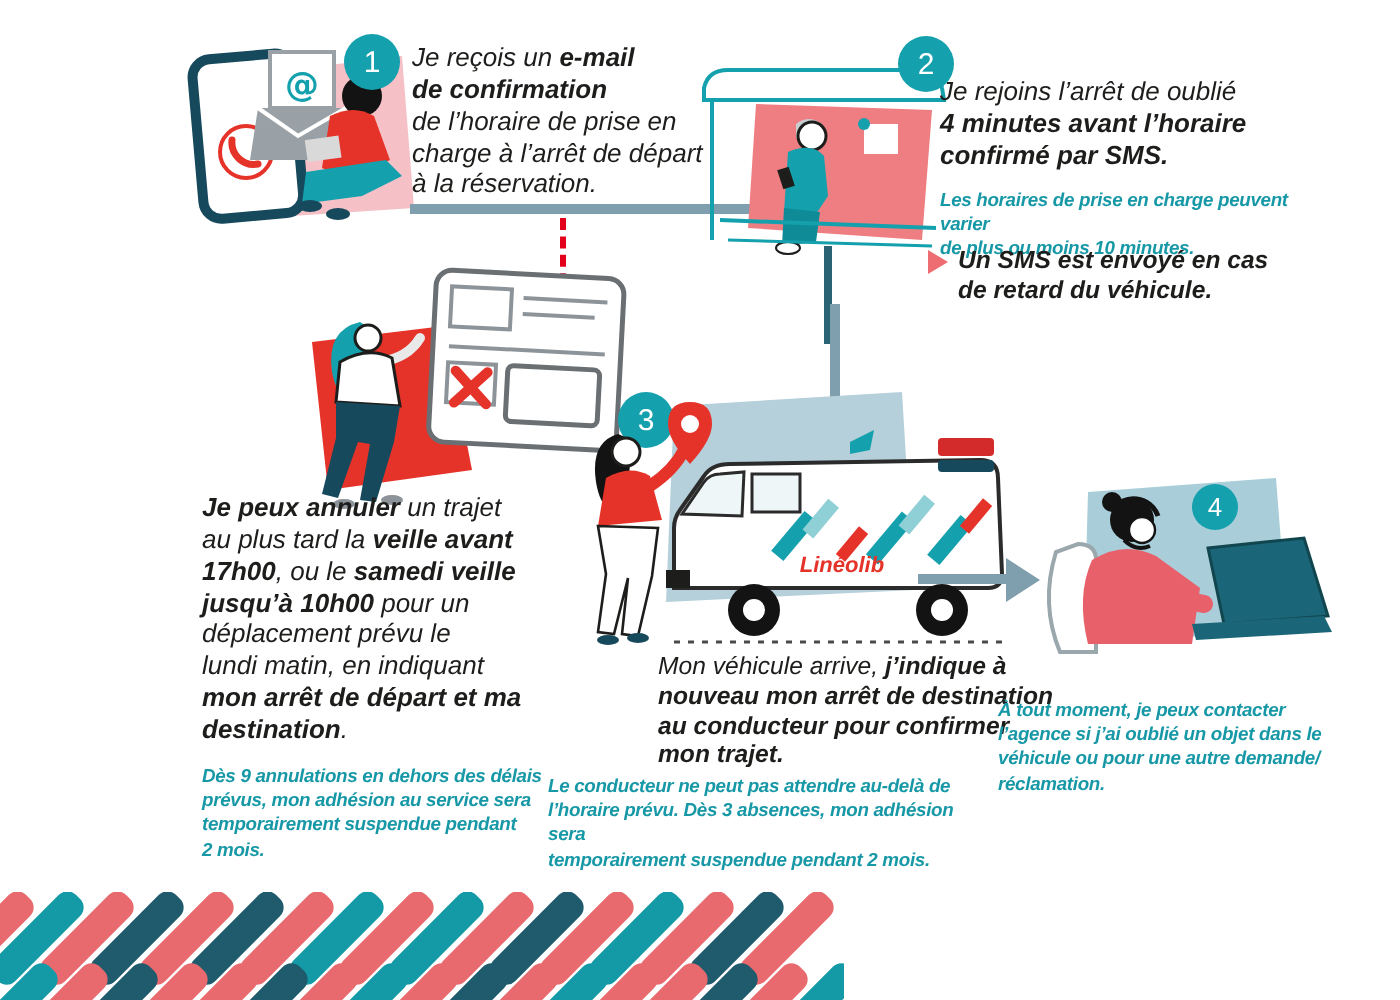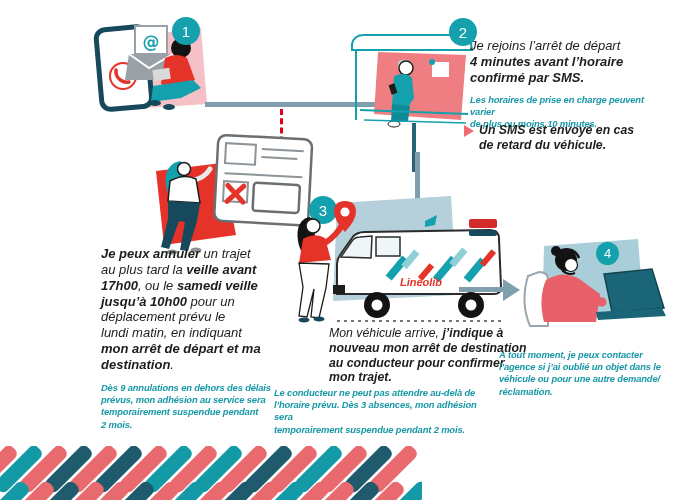--- a/index.html
+++ b/index.html
@@ -48,20 +48,25 @@
     <circle cx="86" cy="34" r="10" fill="#131313"></circle>
     <path d="M70,44 q12,-6 22,0 l8,22 -20,10 -14,-6 z" fill="#e6332a"></path>
     <rect x="58" y="55" width="17" height="11" fill="#d9d9d9" transform="rotate(-8 66 60)"></rect>
     <path d="M58,72 l40,-6 8,8 -20,10 -30,4 z" fill="#14a0ad"></path>
     <ellipse cx="60" cy="89" rx="6" ry="3" fill="#17495c"></ellipse>
     <ellipse cx="74" cy="93" rx="6" ry="3" fill="#17495c"></ellipse>
   </svg>
   <div class="num" style="left:172px;top:17px;width:28px;height:28px">
     <span>1</span>
   </div>
+  <div class="txt t-main" style="left:206px;top:21px;width:155px"><span>Je reçois un </span><span class="b">e-mail</span><span class="b">
+de confirmation</span><span>
+de l’horaire de prise en
+charge à l’arrêt de départ
+à la réservation.</span></div>
 
   <div class="shaft-h" style="left:205px;top:102px;width:218px"></div>
   <div class="head-r" style="left:421px;top:93.5px"></div>
 
   <div class="dashv" style="left:280px;top:109px;height:52px"></div>
   <div class="dashh" style="left:246px;top:160px;width:36px"></div>
 
   <svg style="left:348px;top:22px" width="125" height="150" viewBox="0 0 125 150">
     <path d="M4,22 q2,-9 12,-9 h98 q8,0 9,9 l1,6 H4 z" fill="#fff" stroke="#14a0ad" stroke-width="2"></path>
     <line x1="8" y1="28" x2="8" y2="98" stroke="#14a0ad" stroke-width="2"></line>
@@ -74,21 +79,21 @@
     <rect x="42" y="62" width="6" height="10" fill="#1d1d1b" transform="rotate(-18 45 67)"></rect>
     <path d="M44,82 l18,2 -2,15 -17,2 z" fill="#0e8b97"></path>
     <ellipse cx="46" cy="102" rx="6" ry="3" fill="#fff" stroke="#1d1d1b" stroke-width="1"></ellipse>
     <line x1="12" y1="88" x2="120" y2="92" stroke="#14a0ad" stroke-width="2"></line>
     <line x1="16" y1="98" x2="118" y2="101" stroke="#14a0ad" stroke-width="1.5"></line>
     <rect x="64" y="101" width="4" height="49" fill="#2a6374"></rect>
   </svg>
   <div class="num" style="left:449px;top:18px;width:28px;height:28px">
     <span>2</span>
   </div>
-  <div class="txt t-main" style="left:470px;top:38px;width:185px"><span>Je rejoins l’arrêt de départ
+  <div class="txt t-main" style="left:470px;top:38px;width:185px"><span>Je rejoins l’arrêt de oublié
 </span><span class="b">4 minutes avant l’horaire
 confirmé par SMS.</span></div>
   <div class="note" style="left:470px;top:94px;width:200px">Les horaires de prise en charge peuvent varier
 de plus ou moins 10 minutes.</div>
   <div class="sms" style="left:464px;top:123px;width:185px">
     <span class="tri"></span>
     <span style="white-space:pre-line">Un SMS est envoyé en cas
 de retard du véhicule.</span>
   </div>
 

